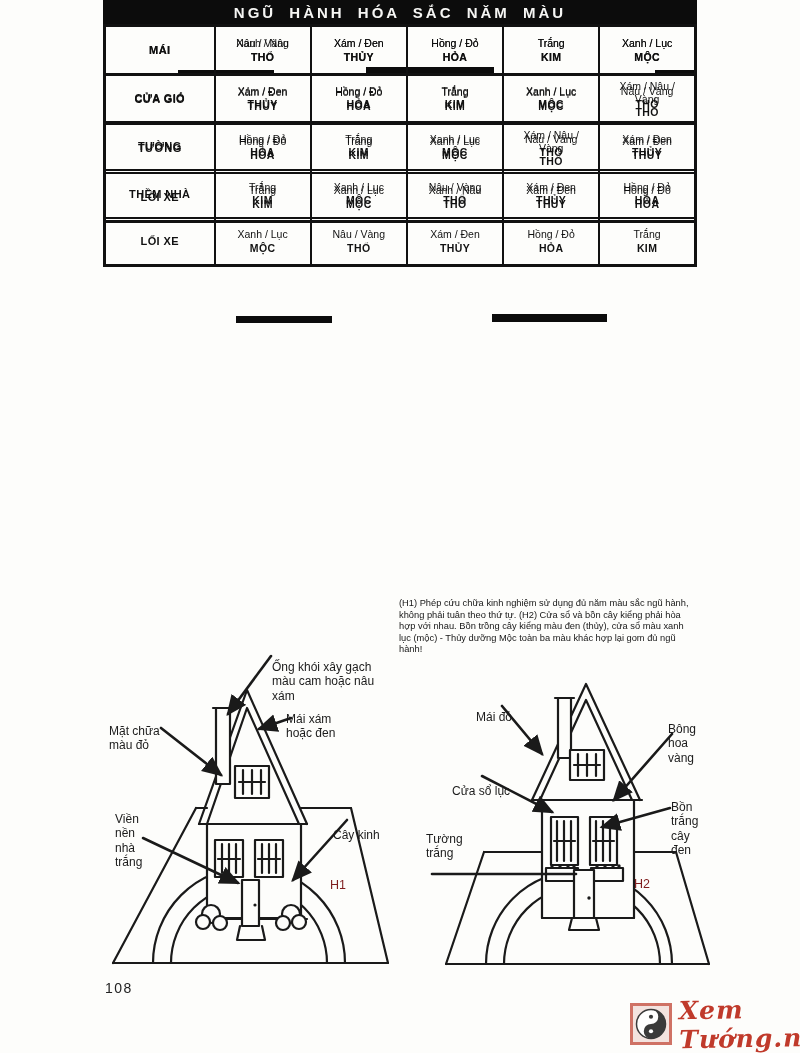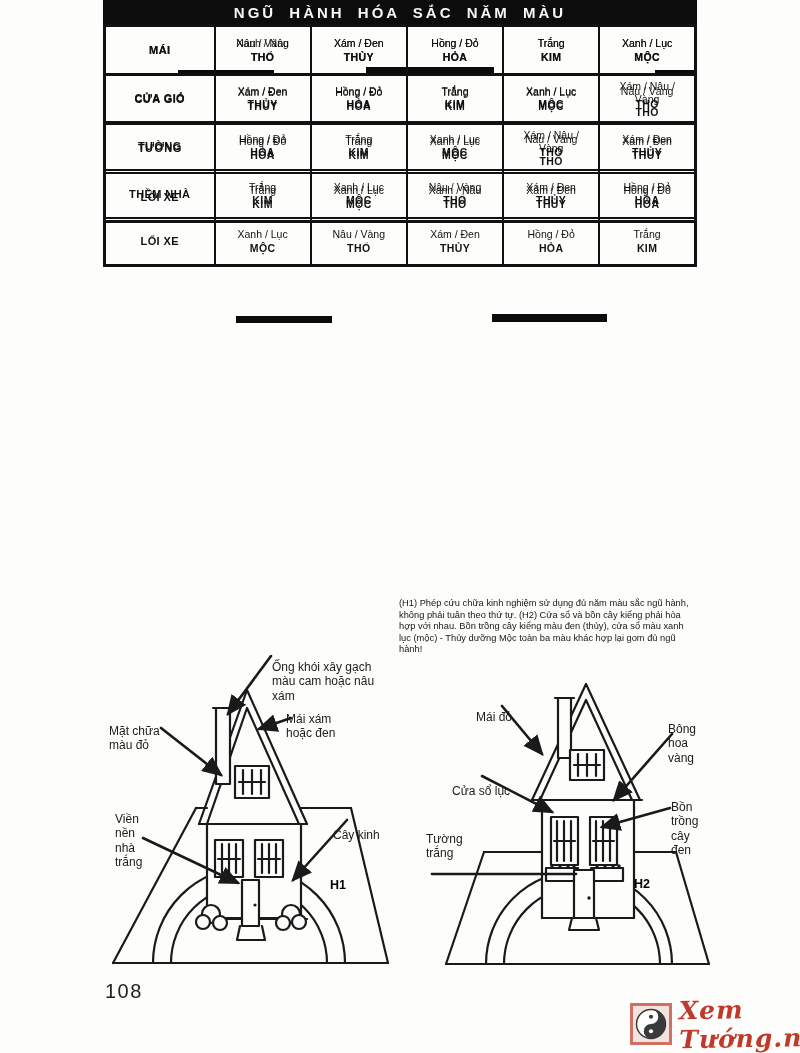--- a/index.html
+++ b/index.html
@@ -32,26 +32,26 @@
   
   .fig{position:absolute}
   #fig1{left:95px;top:628px;width:312px;height:346px}
   #fig2{left:424px;top:672px;width:300px;height:300px}
   .fig svg{position:absolute;left:0;top:0}
   .fig-label{
     position:absolute;font-size:12px;line-height:1.2;color:#1b1b1b;
     white-space:pre-line;
     margin-top:24px;
   }
-  .fig-tag{position:absolute;font-size:12.5px;font-weight:bold;color:#000000}
+  .fig-tag{position:absolute;font-size:12.5px;font-weight:normal;color:#7f1d1d}
   .sk{fill:none;stroke:#1a1a1a;stroke-width:2.2;stroke-linecap:round;stroke-linejoin:round}
   .skh{fill:#fdfdfb;stroke:#1a1a1a;stroke-width:2.2;stroke-linejoin:round}
   .arrow{fill:none;stroke:#1a1a1a;stroke-width:2.6;stroke-linecap:round}
   
-  .pagenum{position:absolute;left:105px;top:980px;font-size:20px;letter-spacing:1.5px;color:#222}
+  .pagenum{position:absolute;left:105px;top:980px;font-size:14px;letter-spacing:1.5px;color:#222}
   .wm{position:absolute;left:630px;top:995px;display:flex;align-items:center;gap:7px}
   .wm-icon{width:42px;height:42px;flex:0 0 auto}
   .wm-text{
     font-family:"DejaVu Serif",serif;font-style:italic;font-weight:bold;
     font-size:25px;color:#c03a2b;letter-spacing:1px;transform:rotate(-1deg);
   }
 </style>
 </head>
 <body>
 
@@ -425,21 +425,21 @@
     <path class="arrow" d="M248,62 L190,128" marker-end="url(#ah2)"></path>
     <path class="arrow" d="M58,104 L128,140" marker-end="url(#ah2)"></path>
     <path class="arrow" d="M246,136 L178,155" marker-end="url(#ah2)"></path>
   </svg>
   <div class="fig-label" style="left:52px;top:14px;width:60px">Mái đỏ</div>
   <div class="fig-label" style="left:244px;top:26px;width:50px">Bông
 hoa
 vàng</div>
   <div class="fig-label" style="left:28px;top:88px;width:85px">Cửa sổ lục</div>
   <div class="fig-label" style="left:247px;top:104px;width:48px">Bồn
-trồng
+trắng
 cây
 đen</div>
   <div class="fig-label" style="left:2px;top:136px;width:60px">Tường
 trắng</div>
   <div class="fig-tag" style="left:210px;top:205px">H2</div>
 </div>
 
 <div class="pagenum">108</div>
 
 <div class="wm">

